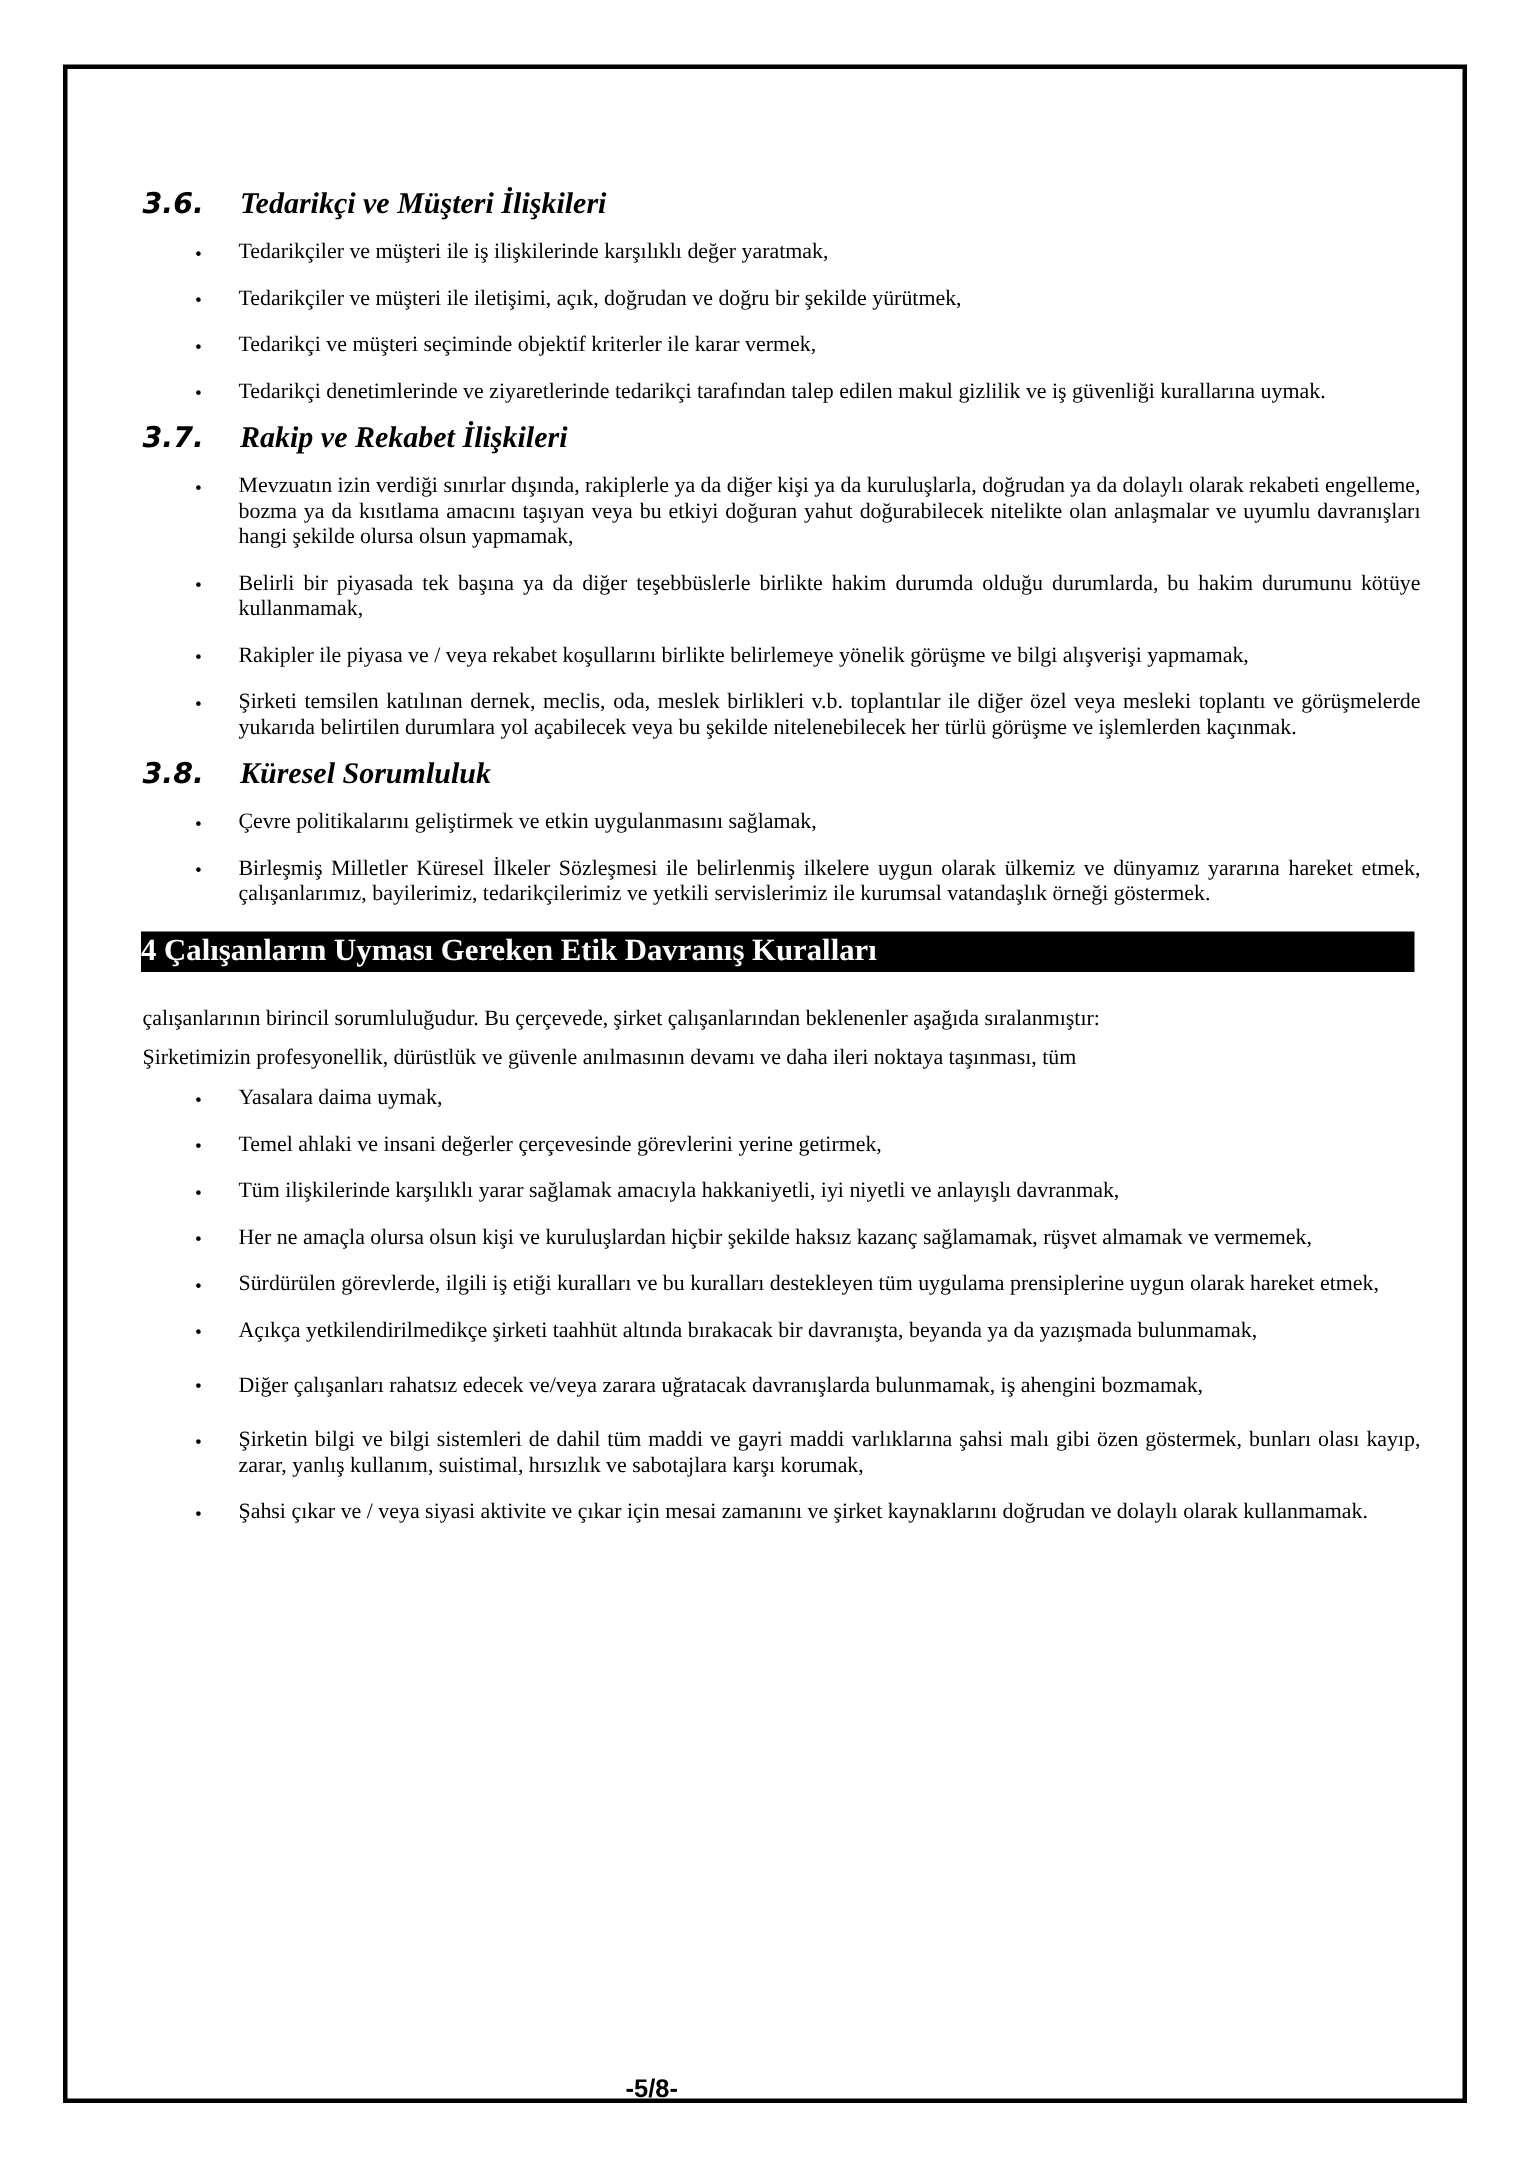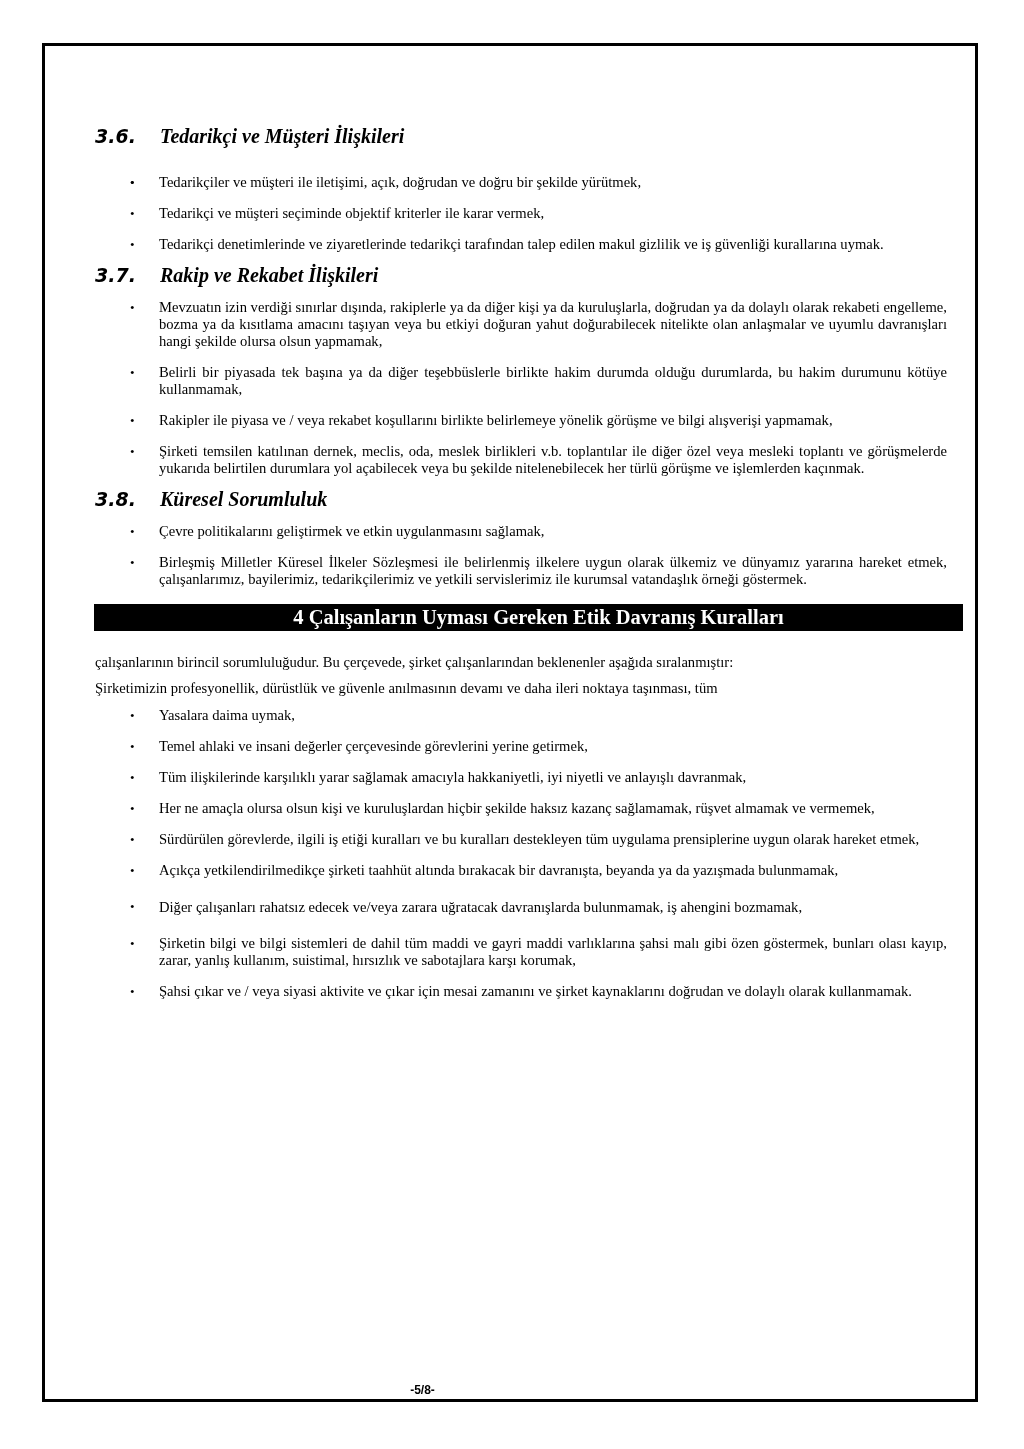--- a/index.html
+++ b/index.html
@@ -10,41 +10,41 @@
   }
   .content { position: absolute; left: 95px; top: 128px; width: 852px; color: #000;
     font-family: "Liberation Serif", serif; font-size: 14.6px; line-height: 17px; }
   .sec-heading { display: flex; align-items: baseline; height: 32px; margin: 0; font-style: italic; }
   .sec-num { font-family: "DejaVu Sans", sans-serif; font-weight: bold; font-size: 19px; width: 65px; }
   .sec-title { font-family: "Liberation Serif", serif; font-weight: bold; font-size: 20px; }
   ul.bullets { list-style: none; margin: 0; padding: 0; }
   ul.bullets li { position: relative; padding-left: 64px; margin-bottom: 14px; text-align: justify; }
   ul.bullets li .dot { position: absolute; left: 35px; top: 0; font-size: 13px; }
   .black-bar { background: #000; color: #fff; font-weight: bold; font-size: 20.5px;
-    height: 27px; line-height: 27px; padding-left: 20px; margin-left: -1px; width: 849px;
-    font-family: "Liberation Serif", serif; text-align: center; }
+    height: 27px; line-height: 27px; padding-left: 0; margin-left: -1px; width: 849px;
+    font-family: "Liberation Serif", serif; }
   .intro p { margin: 0; line-height: 26px; }
   .tall-li { line-height: 28px; }
   .footer { position: absolute; top: 1383px; left: 0; width: 845px; text-align: center;
-    font-family: "Liberation Sans", sans-serif; font-weight: bold; font-size: 12px; }
+    font-family: "Liberation Sans", sans-serif; font-weight: bold; font-size: 17px; padding-left: 12px; }
 </style>
 </head>
 <body>
 
 <div class="page-frame"></div>
 
 <div class="content">
 
   <div>
     <h2 class="sec-heading">
       <span class="sec-num">3.6.</span>
       <span class="sec-title">Tedarikçi ve Müşteri İlişkileri</span>
     </h2>
     <ul class="bullets">
-      <li><span class="dot">•</span></li>
+      <li><span class="dot">•</span><span>Tedarikçiler ve müşteri ile iş ilişkilerinde karşılıklı değer yaratmak,</span></li>
       <li><span class="dot">•</span><span>Tedarikçiler ve müşteri ile iletişimi, açık, doğrudan ve doğru bir şekilde yürütmek,</span></li>
       <li><span class="dot">•</span><span>Tedarikçi ve müşteri seçiminde objektif kriterler ile karar vermek,</span></li>
       <li><span class="dot">•</span><span>Tedarikçi denetimlerinde ve ziyaretlerinde tedarikçi tarafından talep edilen makul gizlilik ve iş güvenliği kurallarına uymak.</span></li>
     </ul>
   </div>
 
   <div style="margin-top:4px;">
     <h2 class="sec-heading">
       <span class="sec-num">3.7.</span>
       <span class="sec-title">Rakip ve Rekabet İlişkileri</span>

